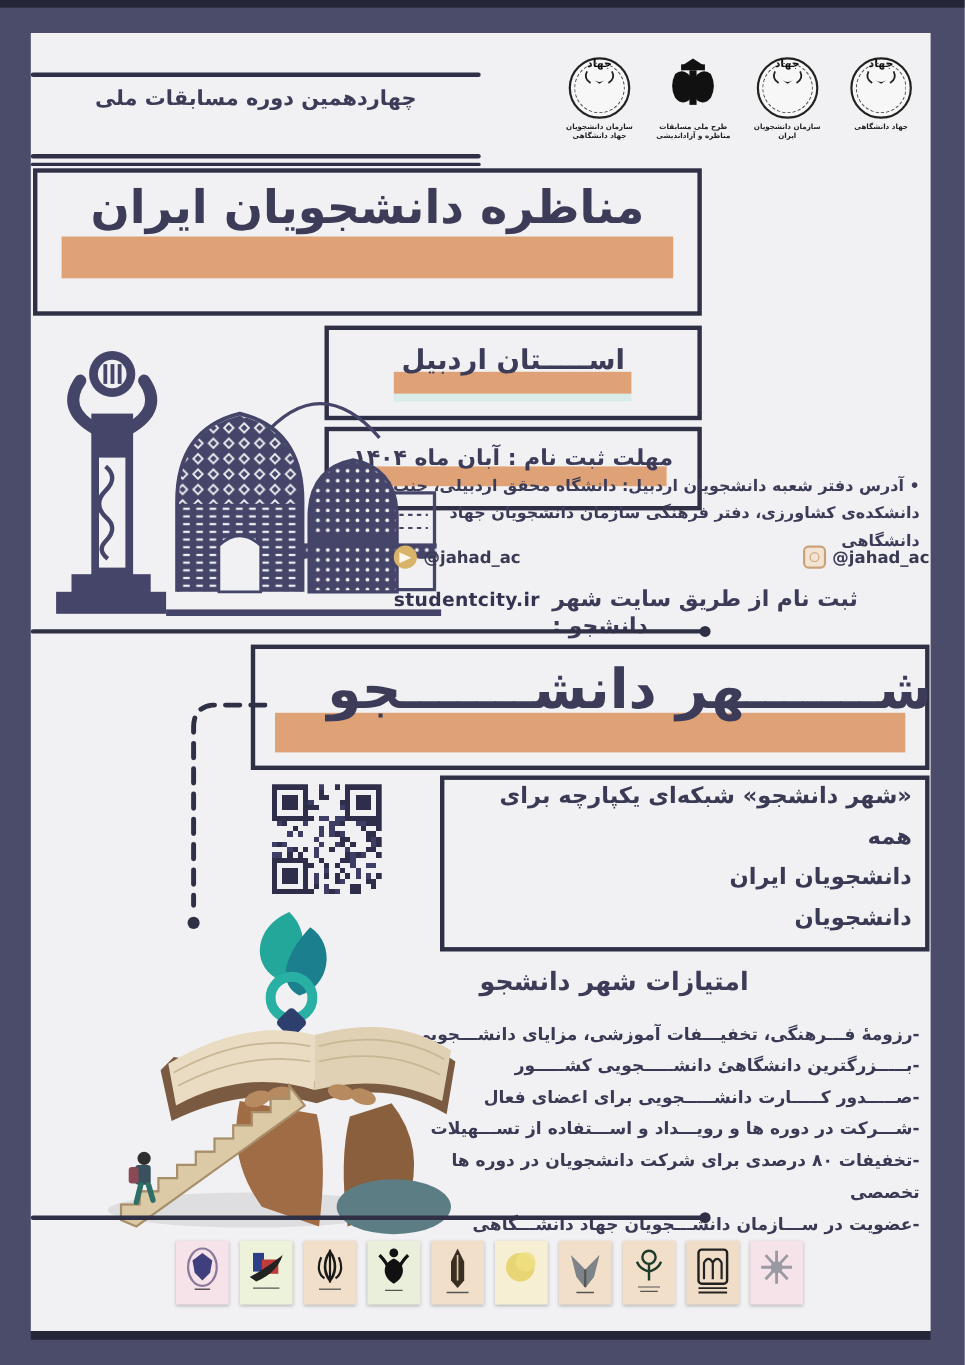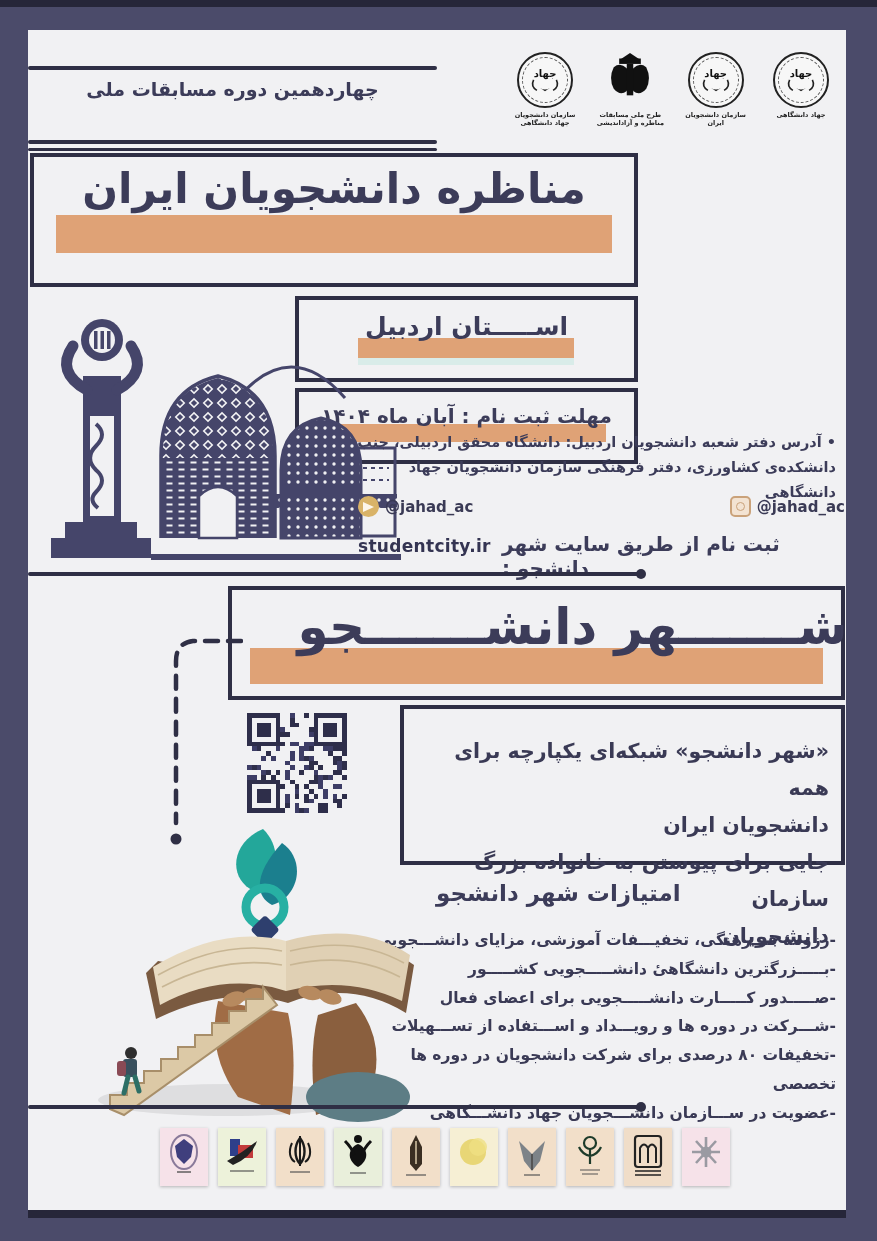--- a/index.html
+++ b/index.html
@@ -19,21 +19,21 @@
 
   
   #edition{left:0;top:48px;width:409px;text-align:center;font-size:19px;font-weight:bold;color:var(--ink);}
   #hrule1{left:0;top:36px;width:409px;}
   #hrule2{left:0;top:110px;width:409px;}
   #hrule3{left:0;top:118px;width:409px;height:3px;}
 
   #badges{right:8px;top:22px;width:330px;display:flex;flex-direction:row-reverse;justify-content:space-between;}
   .badge{width:74px;text-align:center;}
   .badge-circle{width:52px;height:52px;margin:0 auto;border:2.5px solid #222;border-radius:50%;
-    position:relative;background:#f7f7f7;display:flex;flex-direction:column;align-items:center;justify-content:center;}
+    position:relative;background:#f7f7f7;display:flex;flex-direction:column;align-items:center;justify-content:flex-start;}
   .badge-circle::before{content:"";position:absolute;inset:3px;border:1px dashed #555;border-radius:50%;}
   .badge-word{font-size:10px;font-weight:bold;color:#111;line-height:1;}
   .badge-wreath{width:34px;height:13px;}
   .badge-caption{font-size:6.5px;line-height:1.25;color:#222;margin-top:3px;font-weight:bold;text-align:center;}
   .badge-debate{width:52px;height:52px;margin:0 auto;}
 
   
   .box{border:4px solid var(--dark);box-sizing:border-box;}
   #titlebox{left:2px;top:123px;width:608px;height:134px;}
   #title-hl{left:28px;top:185px;width:556px;height:38px;background:var(--tan);}
@@ -61,21 +61,21 @@
 
   #website{left:330px;top:506px;font-size:17px;font-weight:bold;color:#343452;letter-spacing:.3px;}
   #regnote{right:14px;top:502px;width:330px;text-align:left;direction:rtl;font-size:20px;font-weight:bold;}
   #rule-mid{left:0;top:542px;width:614px;}
 
   #citybox{left:200px;top:556px;width:617px;height:114px;background:var(--panel);}
   #city-hl{left:222px;top:618px;width:573px;height:36px;background:var(--tan);}
   #city-text{left:200px;top:568px;width:617px;text-align:center;font-size:50px;font-weight:bold;color:var(--ink);white-space:nowrap;padding-left:36px;}
 
   #descbox{left:372px;top:675px;width:445px;height:160px;}
-  #desc{left:372px;top:675px;width:445px;padding:28px 16px 0 10px;box-sizing:border-box;direction:rtl;
+  #desc{left:372px;top:675px;width:445px;padding:0 16px 0 10px;box-sizing:border-box;direction:rtl;
     text-align:right;font-size:20.5px;font-weight:bold;line-height:37px;color:#3a3a55;}
 
   #benefits-title{right:10px;top:850px;width:400px;text-align:left;direction:rtl;font-size:23px;font-weight:bold;}
   #benefits{right:10px;top:896px;width:470px;text-align:right;direction:rtl;
     font-size:15.5px;font-weight:bold;line-height:28.8px;color:#3a3a55;}
 
   #rule-low{left:0;top:1075px;width:614px;}
 
   #qr{left:219px;top:683px;width:100px;height:100px;}
   #dash-connector{left:135px;top:595px;}
@@ -343,21 +343,20 @@
       <rect x="11" y="20" width="1" height="1" fill="#2e2e4a"></rect>
       <rect x="12" y="20" width="1" height="1" fill="#3d3d66"></rect>
       <rect x="15" y="20" width="1" height="1" fill="#2e2e4a"></rect>
       <rect x="16" y="20" width="1" height="1" fill="#2e2e4a"></rect>
     </svg>
 
   <div id="descbox" class="abs box"></div>
   <div id="desc" class="abs">
     <div>«شهر دانشجو» شبکه‌ای یکپارچه برای همه</div>
     <div>دانشجویان ایران</div>
-    <div>جایی برای پیوستن به خانواده بزرگ سازمان</div>
     <div>دانشجویان</div>
   </div>
 
   <div id="benefits-title" class="abs">امتیازات شهر دانشجو</div>
   <div id="benefits" class="abs">
     <div>-رزومهٔ فـــرهنگی، تخفیـــفات آموزشی، مزایای دانشـــجویی</div>
     <div>-بـــــزرگترین دانشگاهیٔ دانشـــــجویی کشـــــور</div>
     <div>-صـــــدور کـــــارت دانشـــــجویی برای اعضای فعال</div>
     <div>-شـــرکت در دوره ها و رویـــداد و اســـتفاده از تســـهیلات</div>
     <div>-تخفیفات ۸۰ درصدی برای شرکت دانشجویان در دوره ها تخصصی</div>

